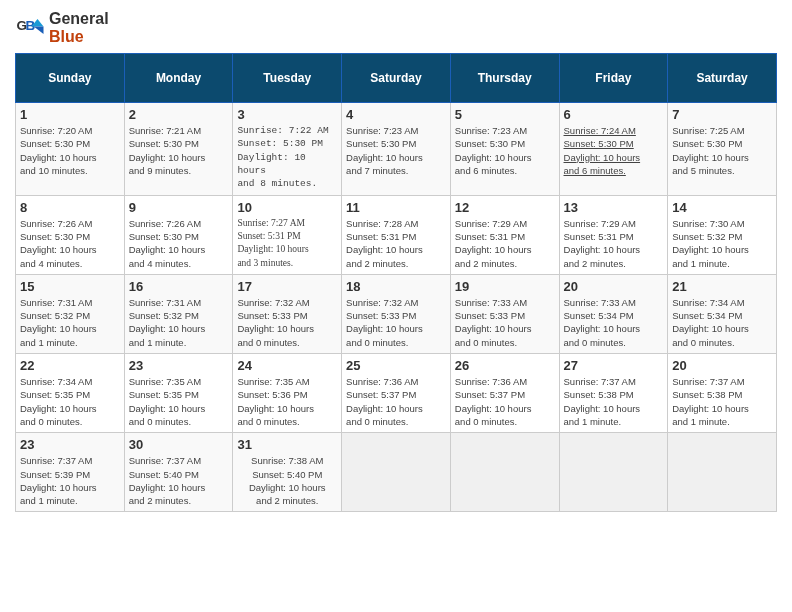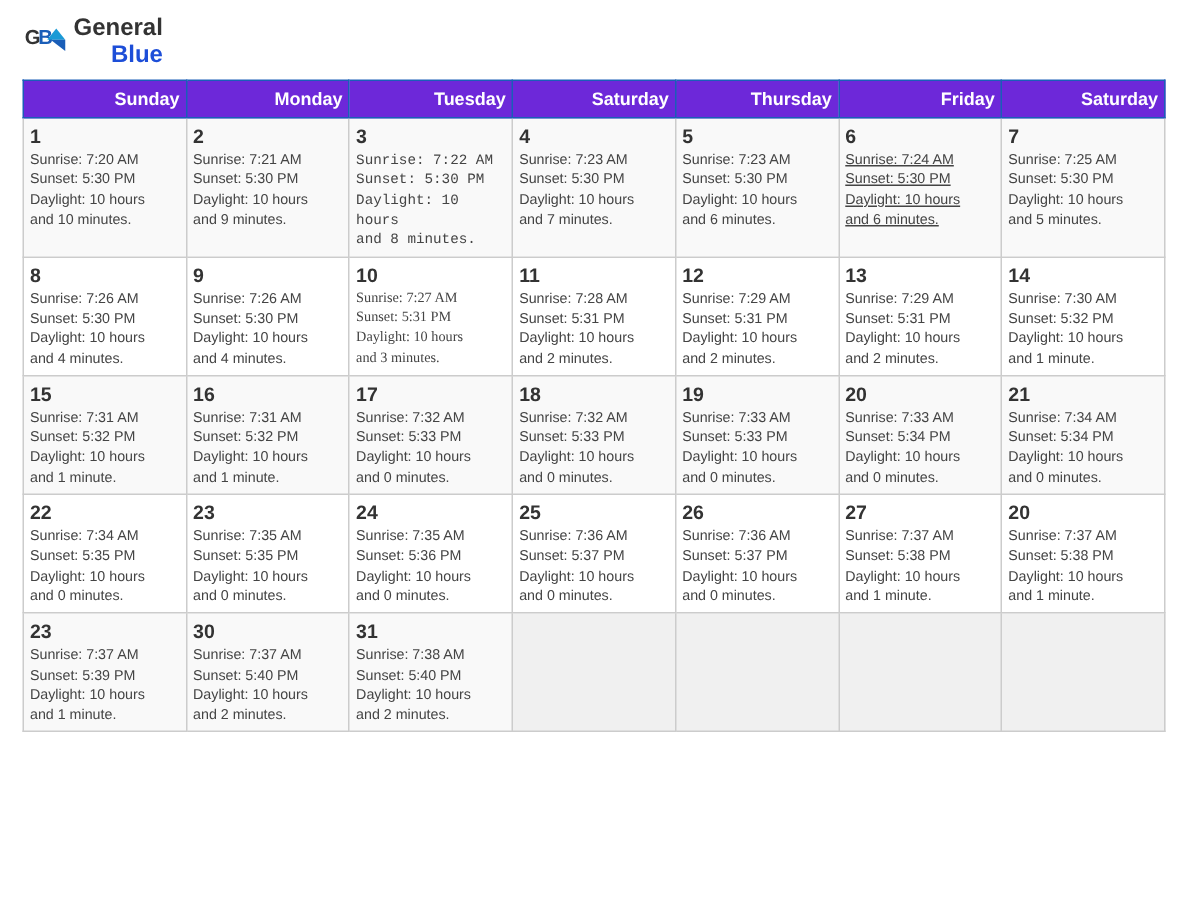--- a/index.html
+++ b/index.html
@@ -40,24 +40,24 @@
     .location {
       font-size: 14px;
       color: #555;
     }
     table {
       width: 100%;
       border-collapse: collapse;
       font-size: 10px;
     }
     thead tr th {
-      background-color: #6d28d9;
+      background-color: #0c4a6e;
       color: #fff;
-      padding: 5px 4px;
-      text-align: right;
+      padding: 17px 4px;
+      text-align: center;
       font-size: 12px;
       font-weight: bold;
       border: 1px solid #1a5eb8;
     }
     tbody tr td {
       border: 1px solid #ccc;
       padding: 4px 4px;
       vertical-align: top;
       width: calc(100% / 7);
       min-height: 70px;
@@ -90,21 +90,21 @@
   <div class="header">
     <div class="logo">
       <svg class="logo-icon" viewBox="0 0 40 40">
         <text x="2" y="22" font-size="18" font-weight="bold" fill="#333">G</text>
         <text x="14" y="22" font-size="18" font-weight="bold" fill="#1a5eb8">B</text>
         <polygon points="30,8 38,18 22,18" fill="#1a9ad6"></polygon>
         <polygon points="25,18 38,18 38,28" fill="#1a5eb8"></polygon>
       </svg>
       <div>
         <div style="font-size:16px;font-weight:bold;color:#333;line-height:1.1;">General</div>
-        <div style="font-size:16px;font-weight:bold;color:#1d4ed8;line-height:1.1;text-align:right;">Blue</div>
+        <div style="font-size:16px;font-weight:bold;color:#c2410c;line-height:1.1;">Blue</div>
       </div>
     </div>
     <div class="title-area">
       <div class="month-title"></div>
       <div class="location"></div>
     </div>
   </div>
 
   <table>
     <thead>
@@ -333,21 +333,21 @@
           </td>
           <td>
             <span class="day-num">30</span>
             <div class="day-info" style="white-space: pre-line;">Sunrise: 7:37 AM
 Sunset: 5:40 PM
 Daylight: 10 hours
 and 2 minutes.</div>
           </td>
           <td>
             <span class="day-num">31</span>
-            <div class="day-info" style="white-space: pre-line;">Sunrise: 7:38 AM
+            <div class="day-info" style="white-space: pre-line; text-align: center;">Sunrise: 7:38 AM
 Sunset: 5:40 PM
 Daylight: 10 hours
 and 2 minutes.</div>
           </td>
           <td class="empty" style="background: rgb(240, 240, 240);"></td>
           <td class="empty" style="background: rgb(240, 240, 240);"></td>
           <td class="empty" style="background: rgb(240, 240, 240);"></td>
           <td class="empty" style="background: rgb(240, 240, 240);"></td>
         </tr>
       </tbody>

